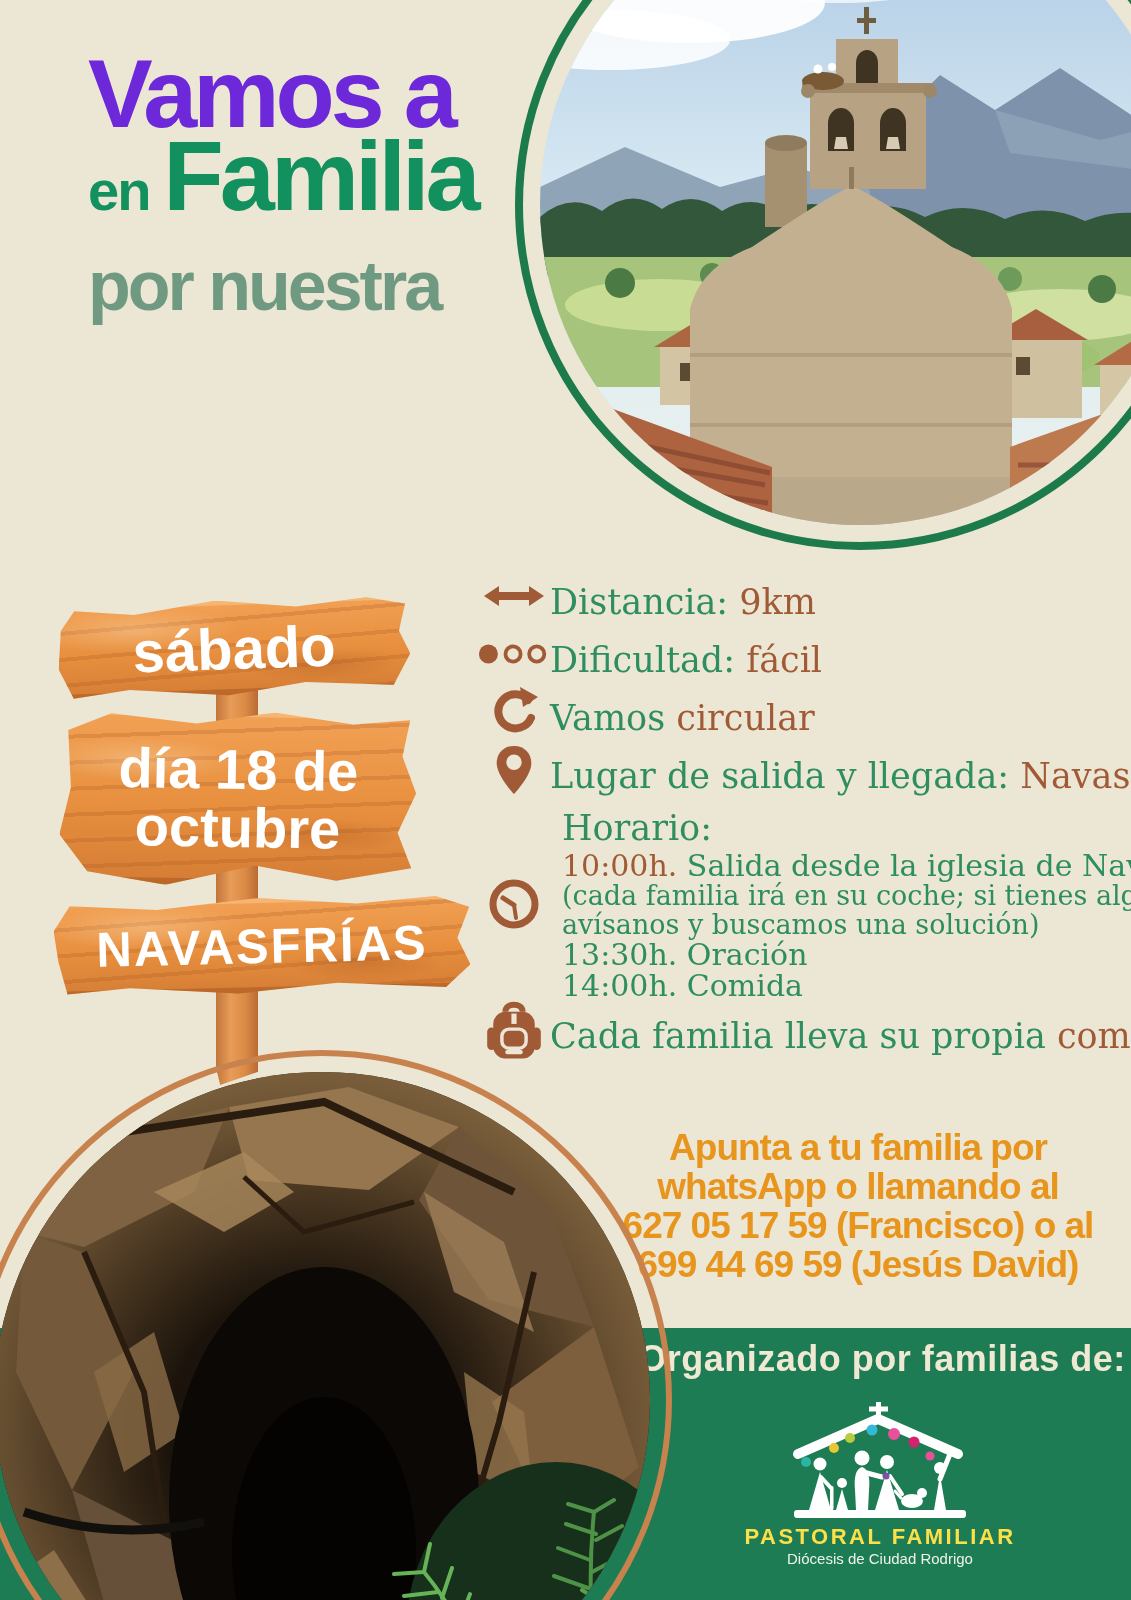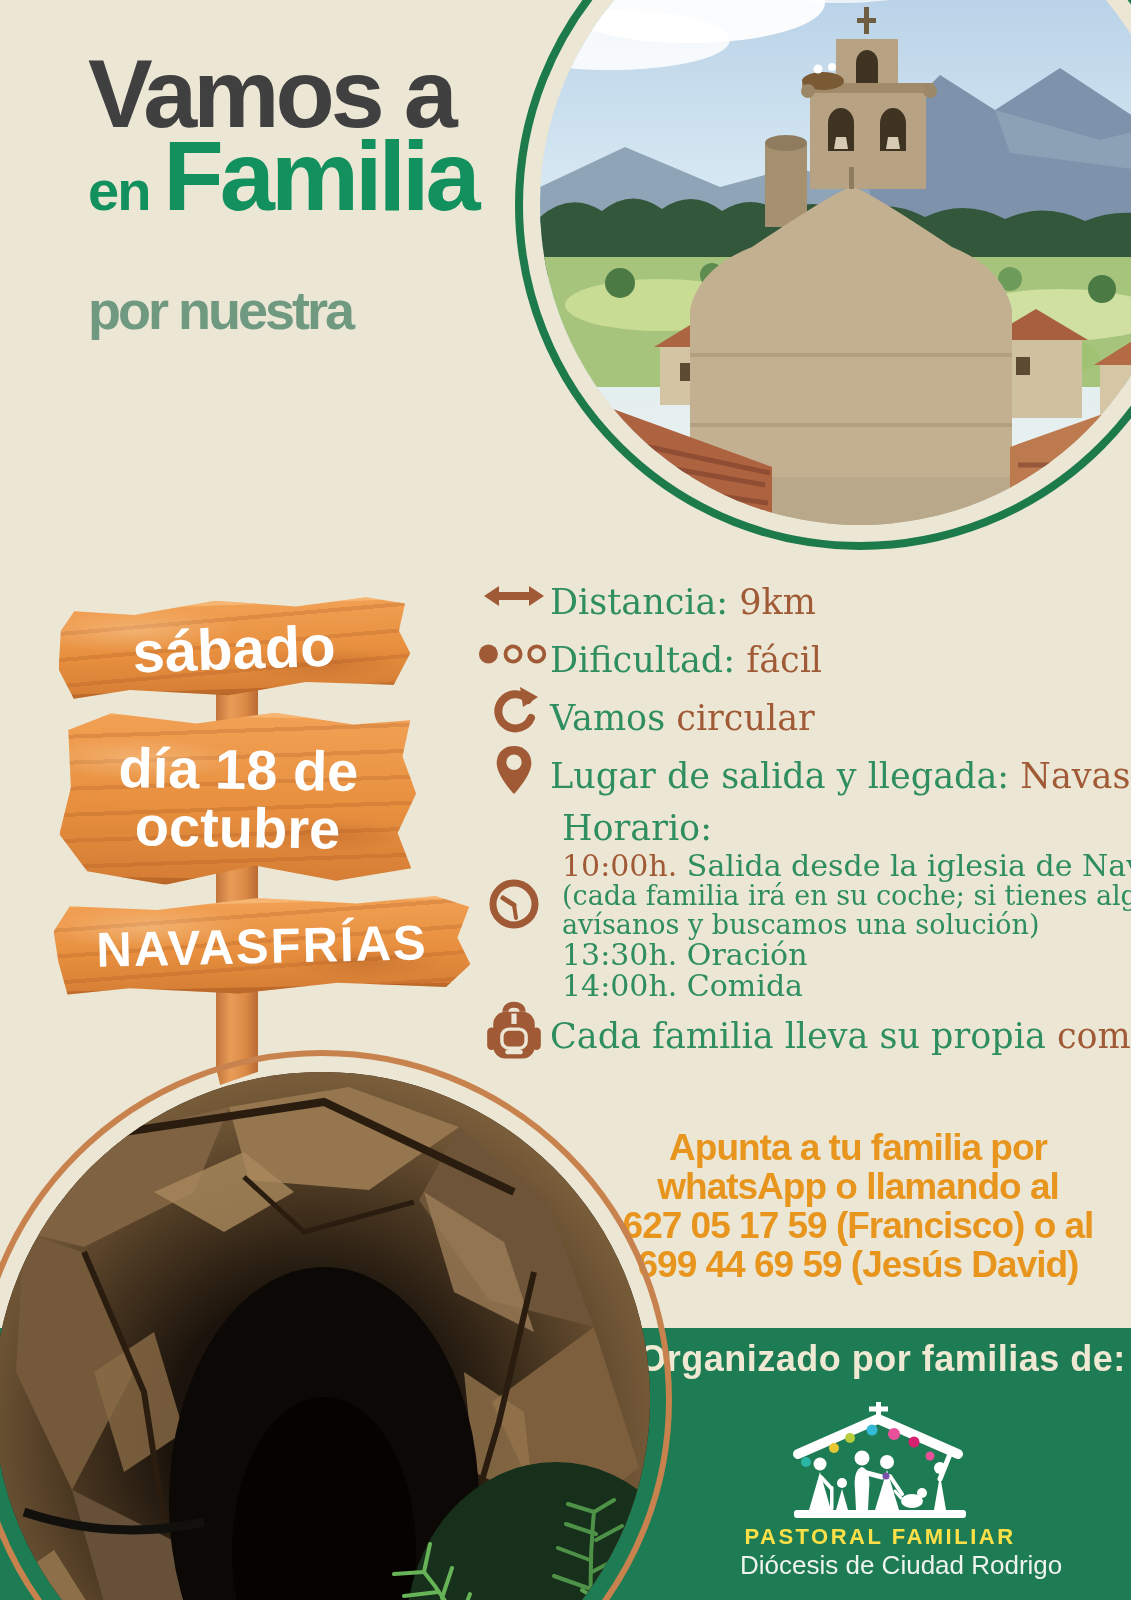--- a/index.html
+++ b/index.html
@@ -13,26 +13,26 @@
     border:8px solid #1d7a4b; border-radius:50%; box-sizing:border-box; z-index:2;
   }
   .photo-circle{
     position:absolute; left:540px; top:-115px; width:640px; height:640px;
     border-radius:50%; overflow:hidden; z-index:1; background:#cfe0ea;
   }
   .photo-circle svg{display:block; width:100%; height:100%;}
   
   .title{position:absolute; left:88px; top:48px; z-index:3; font-weight:bold;}
   .title div{white-space:nowrap;}
-  .t1{font-size:97px; line-height:92px; letter-spacing:-4px; color:#404040;}
+  .t1{font-size:97px; line-height:92px; letter-spacing:-4px; color:#6d28d9;}
   .t2{font-size:102px; line-height:98px; letter-spacing:-4px; color:#12915f;}
   .t3{line-height:72px; color:#12915f; letter-spacing:-4px;}
   .t3 .small{font-size:56px; letter-spacing:-2px; margin-right:14px;}
   .t3 .big{font-size:99px;}
-  .t4{font-size:54px; line-height:90px; letter-spacing:-3px; color:#6f9a81;margin-top:24px;}
+  .t4{font-size:70px; line-height:90px; letter-spacing:-3px; color:#6f9a81;}
   .t5{font-size:102px; line-height:100px; letter-spacing:-3px; color:#6f9a81;}
   
   .post{
     position:absolute; left:216px; top:645px; width:42px; height:440px; z-index:1;
     background:linear-gradient(90deg,#c1753a,#e89c58 35%,#db8a45 70%,#b96a33);
     clip-path:polygon(0 0,100% 0,100% 97%,10% 100%,0 96%);
   }
   .plank{
     position:absolute; z-index:2; display:flex; align-items:center; justify-content:center;
     color:#fff; font-weight:bold; text-align:center;
@@ -89,21 +89,21 @@
     font-size:36px; font-weight:bold; color:#efe8d2; letter-spacing:0.5px; white-space:nowrap;
   }
   .logo{position:absolute; left:790px; top:74px; width:180px; height:122px;}
   .logo svg{display:block; width:100%; height:100%;}
   .logo-title{
     position:absolute; left:740px; top:196px; width:280px; text-align:center;
     font-size:22px; font-weight:bold; letter-spacing:2.5px; color:#fde047; white-space:nowrap;
   }
   .logo-subtitle{
     position:absolute; left:740px; top:222px; width:280px; text-align:center;
-    font-size:26px; color:#eef3ec; white-space:nowrap;
+    font-size:15px; color:#eef3ec; white-space:nowrap;
   }
 </style>
 </head>
 <body>
 
 <div class="poster">
 
   <div class="photo-ring"></div>
   <div class="photo-circle">
     <svg viewBox="0 0 640 640" preserveAspectRatio="xMidYMid slice">

